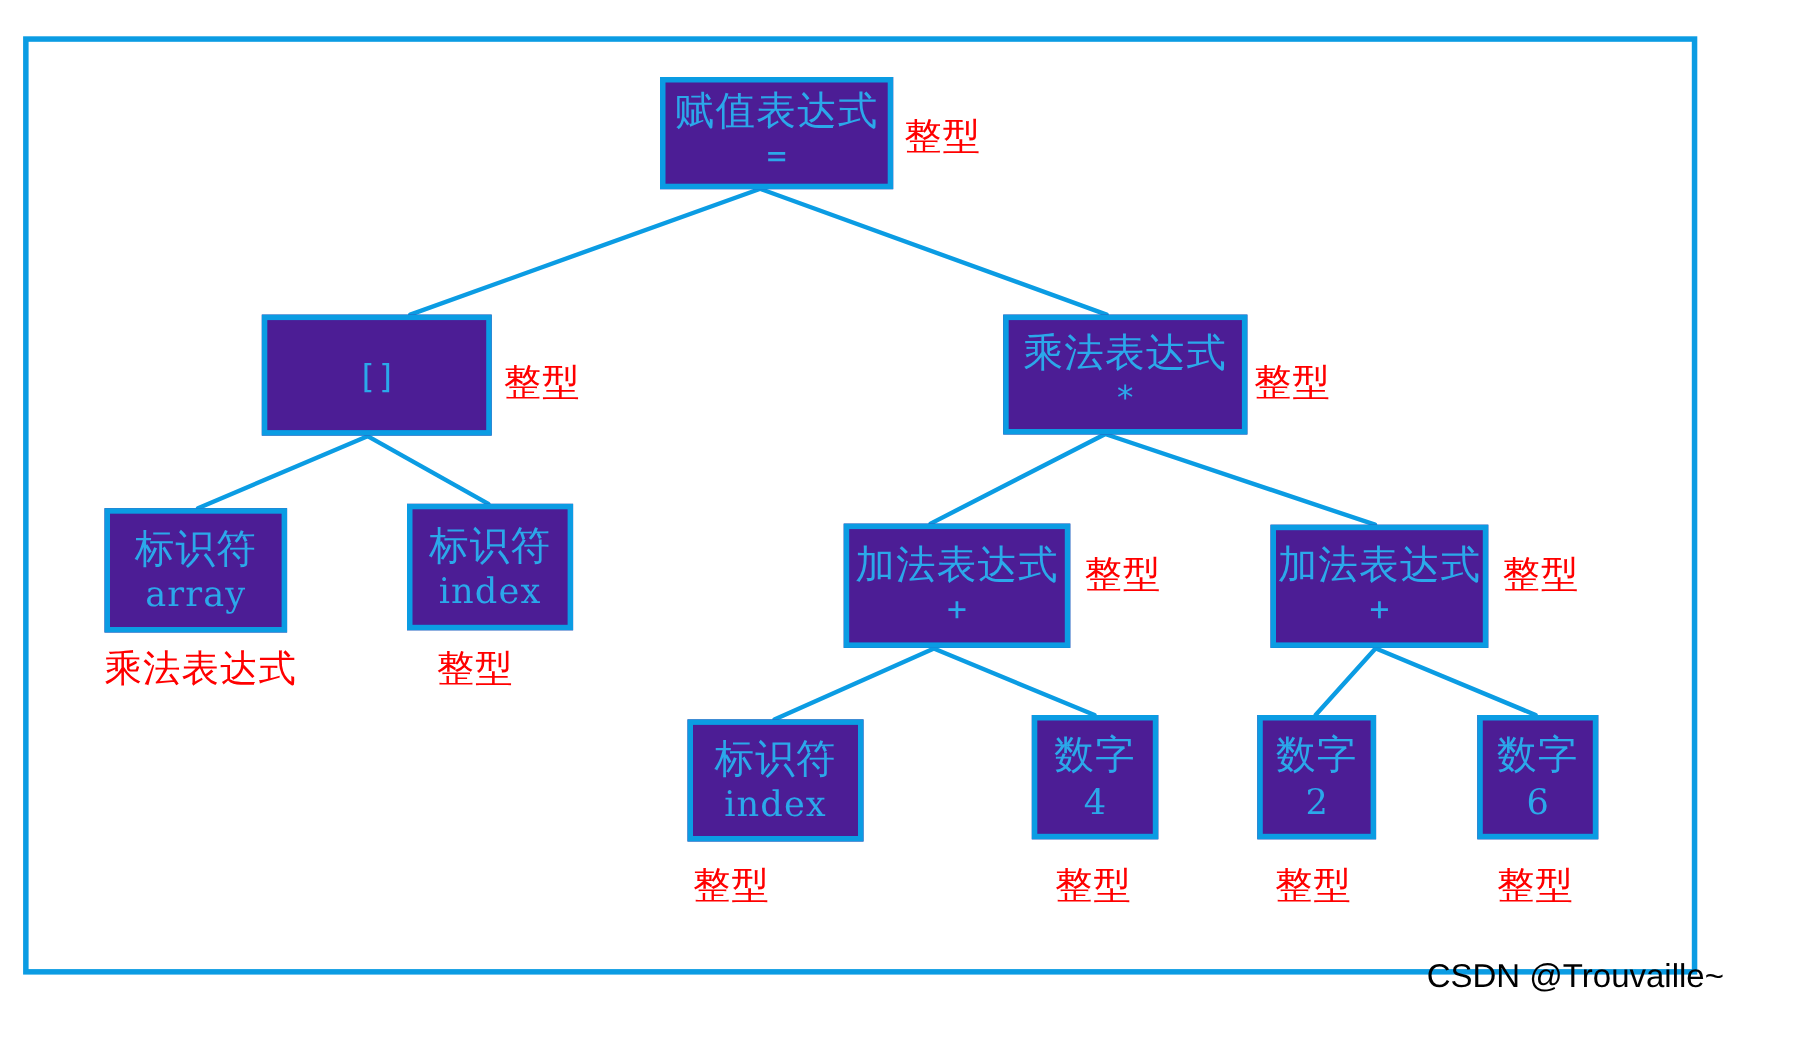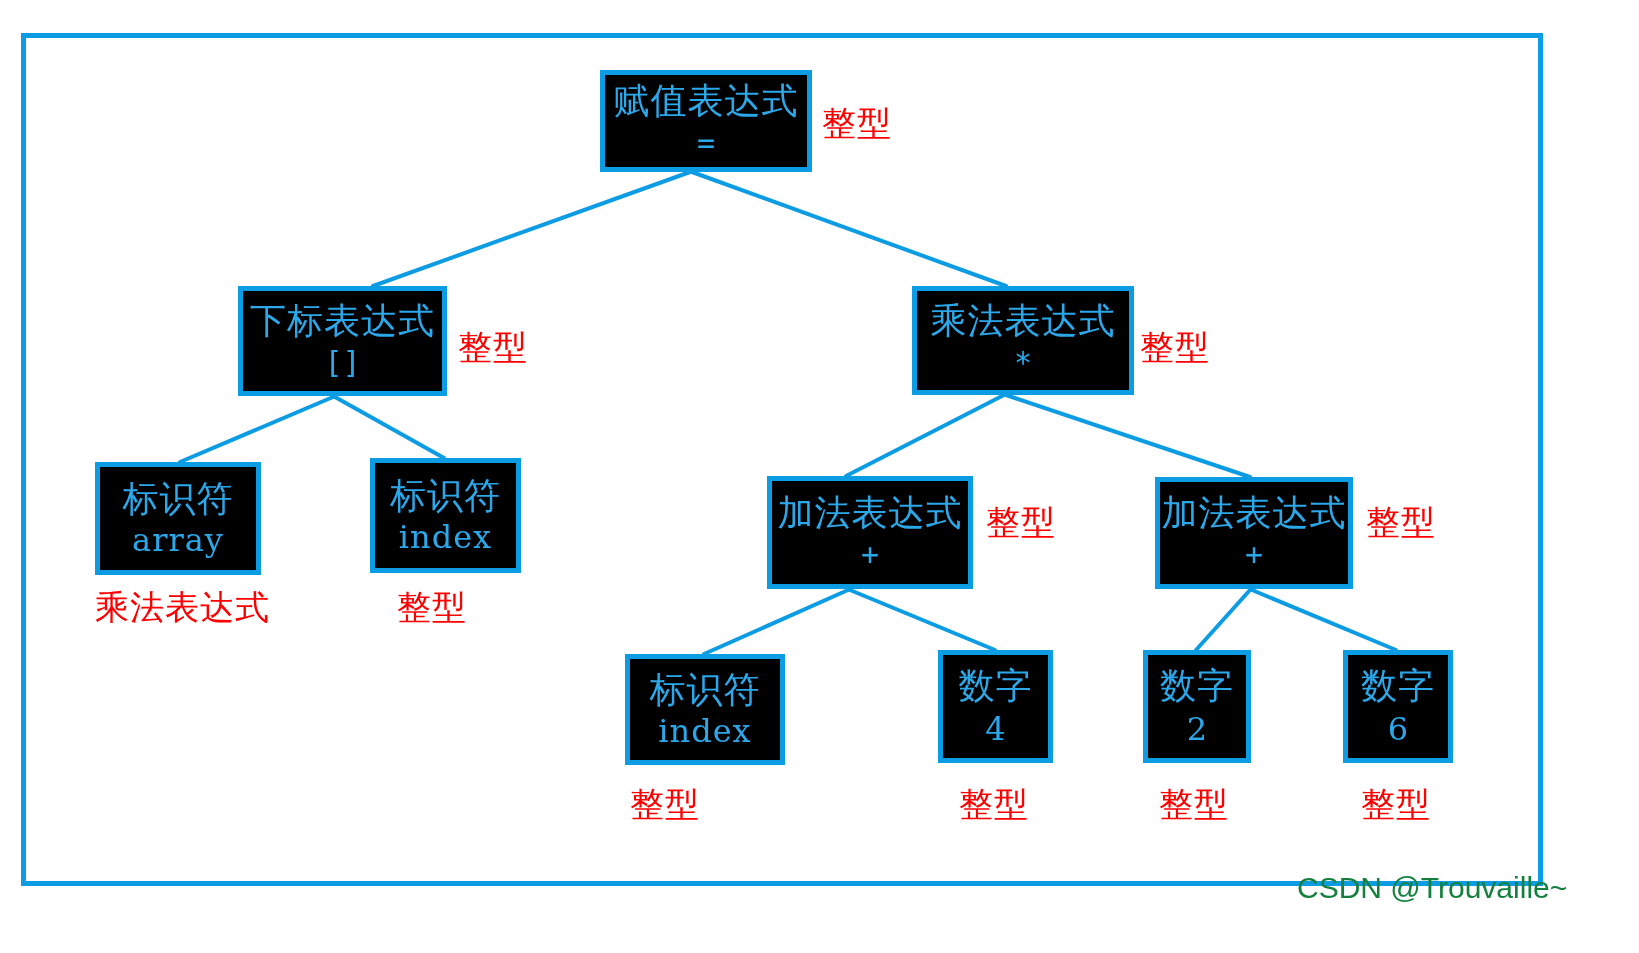--- a/index.html
+++ b/index.html
@@ -40,21 +40,21 @@
     left: 0; top: 0;
     width: 1639px;
     height: 953px;
     pointer-events: none;
   }
 
   .node {
     position: absolute;
     border: 5px solid #0b9ce3;
     box-sizing: border-box;
-    background: #000000;
+    background: #4c1d95;
     display: flex;
     flex-direction: column;
     align-items: center;
     justify-content: center;
     color: #2ba8ea;
     line-height: 1.08;
     z-index: 3;
   }
   .node .cn {
     font-family: "Liberation Serif", "DejaVu Serif", serif;
@@ -97,21 +97,21 @@
     color: #2ba8ea;
     font-family: "Liberation Serif", "DejaVu Serif", serif;
     font-size: 36px;
     white-space: nowrap;
     letter-spacing: 2px;
     z-index: 4;
   }
 
   #watermark {
     position: absolute;
-    color: #15803d;
+    color: #000000;
     font-family: "Liberation Sans", "DejaVu Sans", sans-serif;
     font-size: 30px;
     white-space: nowrap;
     z-index: 5;
   }
 </style>
 </head>
 <body>
 
 <div id="canvas">
@@ -143,21 +143,20 @@
     </g>
   </svg>
 
   <div class="node" style="left:600px; top:70px; width:212px; height:102px;">
     <span class="cn">赋值表达式</span>
     <span class="op">=</span>
   </div>
   <div class="type-label" style="left:822px; top:101px;">整型</div>
 
   <div class="node" style="left:238px; top:286px; width:209px; height:110px;">
-    <span class="cn">下标表达式</span>
     <span class="op">[]</span>
   </div>
   <div class="type-label" style="left:458px; top:325px;">整型</div>
 
   <div class="node" style="left:912px; top:286px; width:222px; height:109px;">
     <span class="cn">乘法表达式</span>
     <span class="op">*</span>
   </div>
   <div class="type-label" style="left:1140px; top:325px;">整型</div>
 

